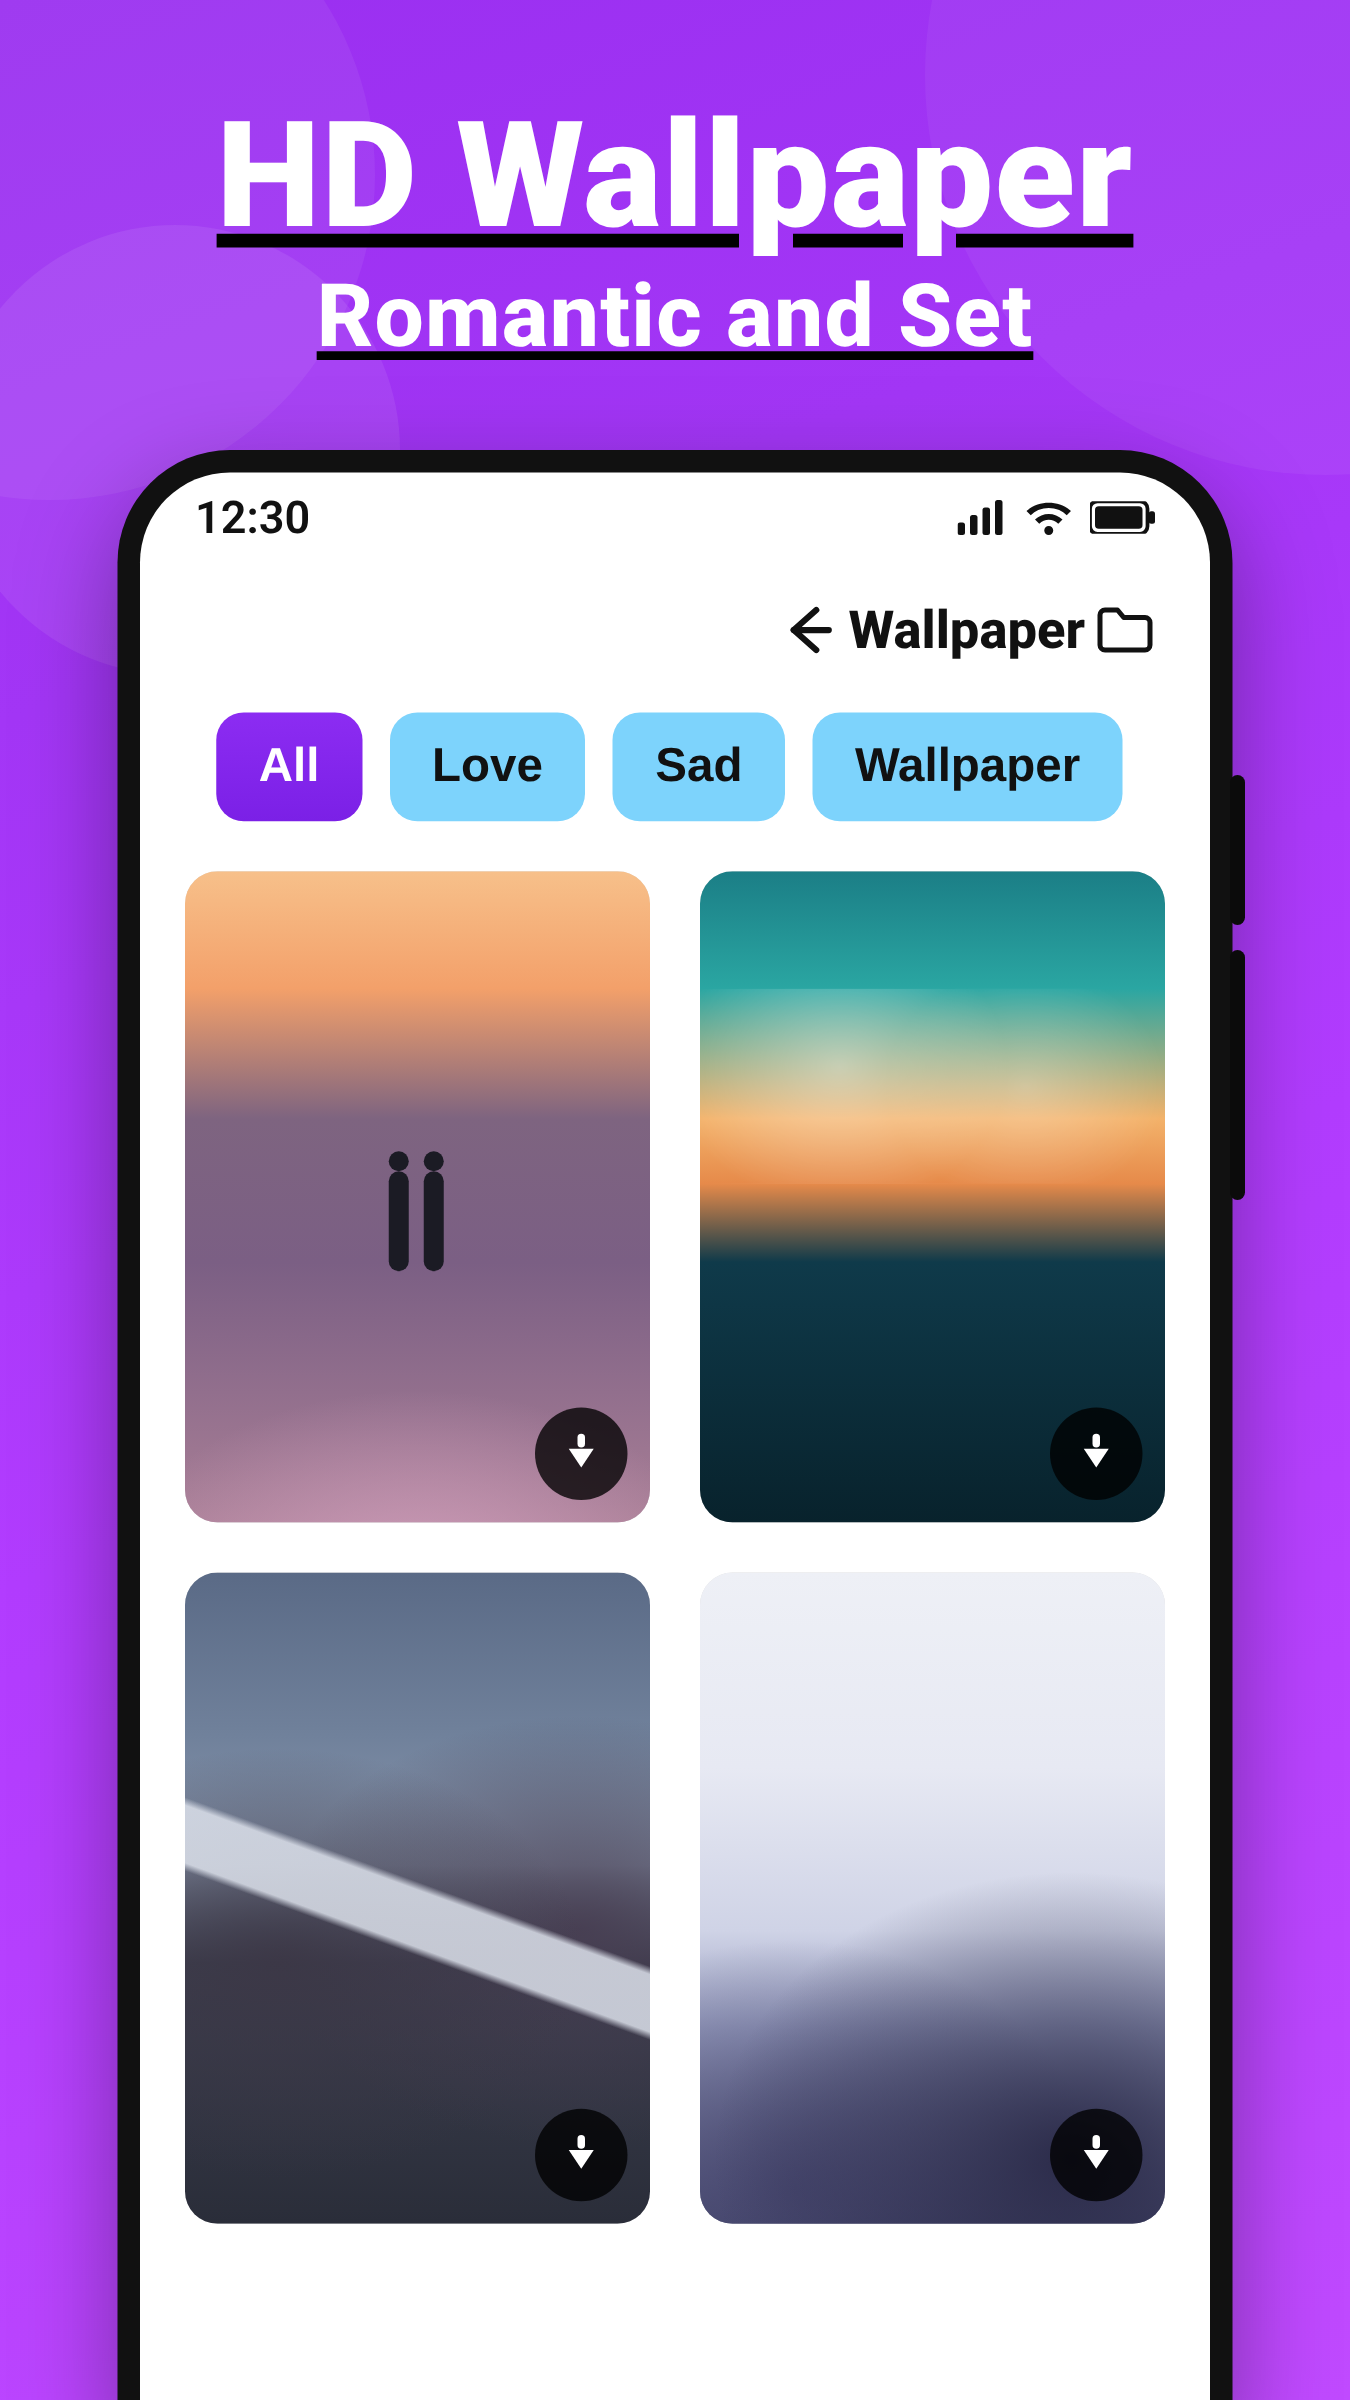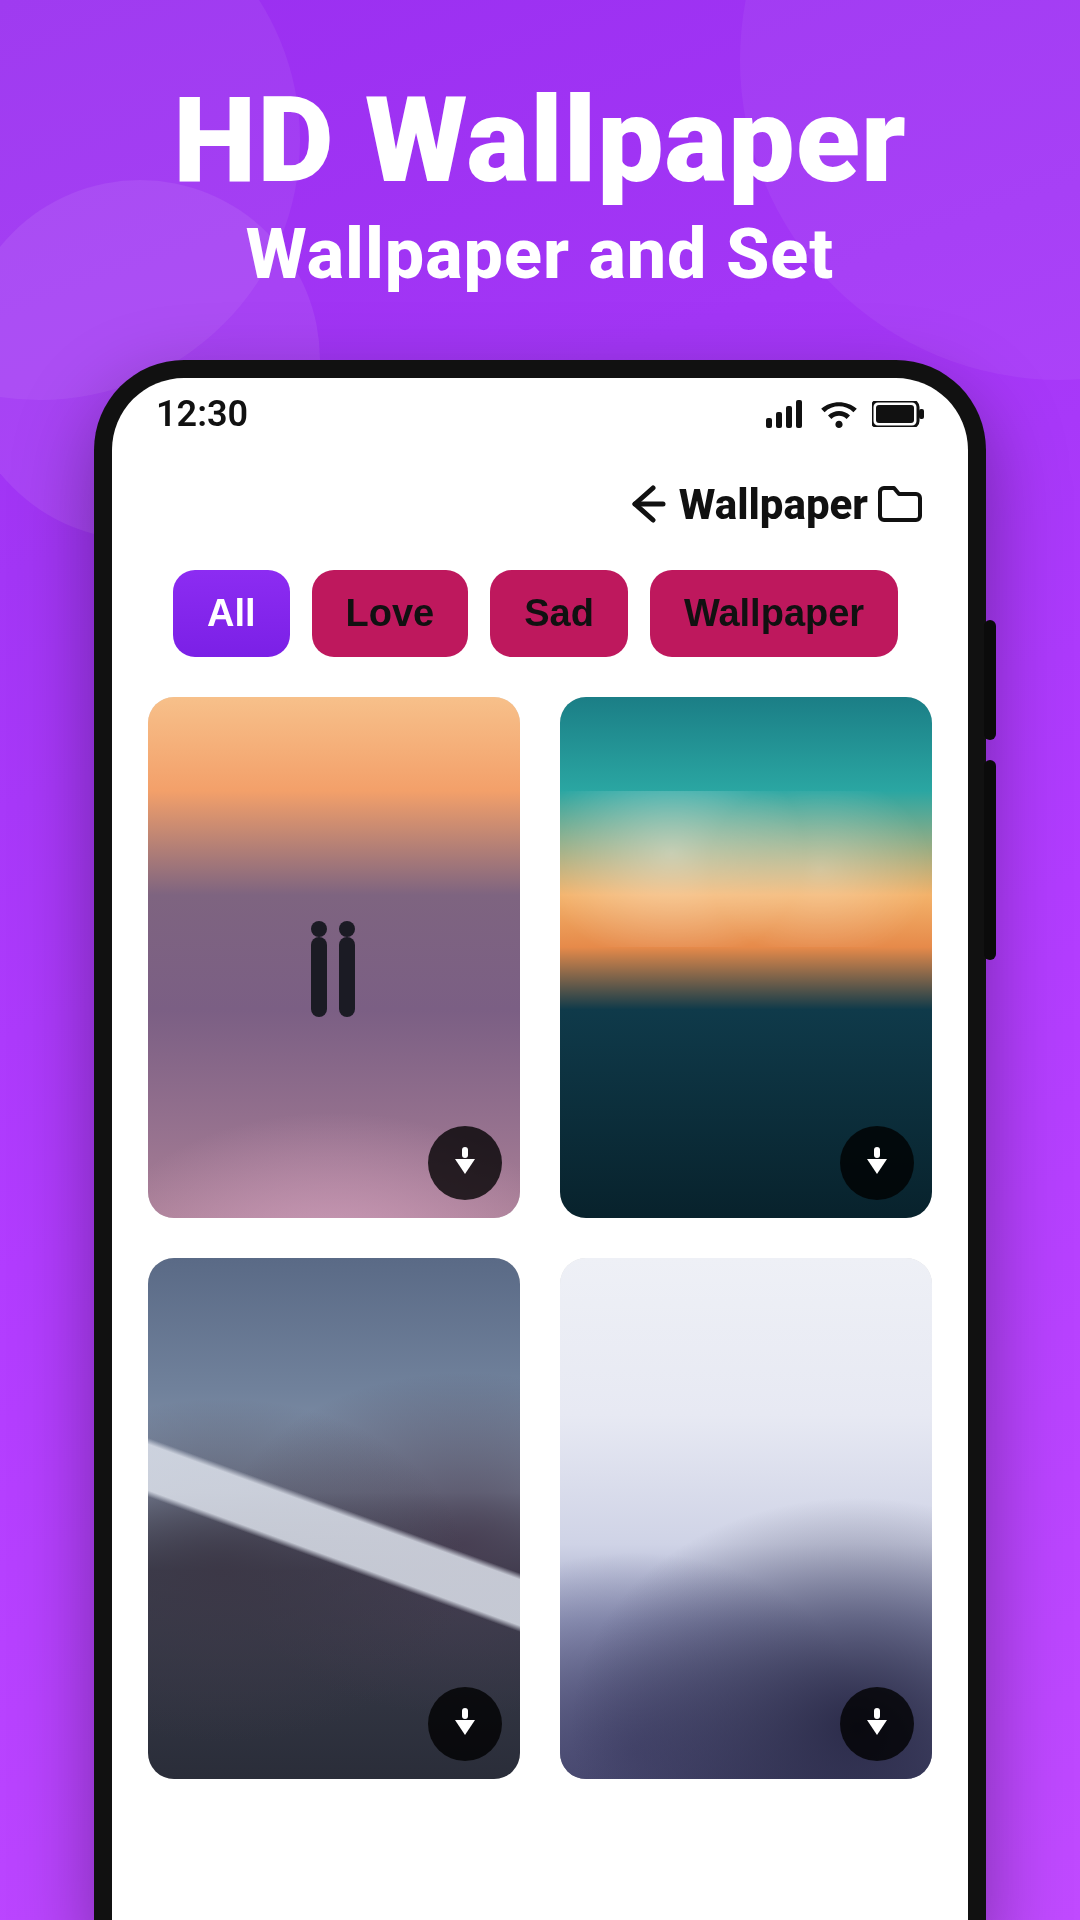--- a/index.html
+++ b/index.html
@@ -4,20 +4,21 @@
 <style>
   * { box-sizing: border-box; margin: 0; padding: 0; }
   html, body { width: 1080px; height: 1920px; overflow: hidden; font-family: -apple-system, BlinkMacSystemFont, "Segoe UI", Roboto, Helvetica, Arial, sans-serif; }
   
   .promo {
     position: relative;
     width: 1080px;
     height: 1920px;
     background: linear-gradient(160deg, #9a2ff0 0%, #a336f6 25%, #b23cff 55%, #c04aff 100%);
     overflow: hidden;
+    text-decoration: underline;
   }
   
   .circ { position: absolute; border-radius: 50%; }
   .circ.a { width: 520px; height: 520px; left: -220px; top: -120px; background: rgba(255,255,255,0.06); }
   .circ.b { width: 360px; height: 360px; left: -40px;  top: 180px; background: rgba(255,255,255,0.08); }
   .circ.c { width: 640px; height: 640px; right: -300px; top: -260px; background: rgba(255,255,255,0.05); }
 
   .promo-heading {
     position: relative;
     text-align: center;
@@ -97,21 +98,21 @@
     padding: 24px 36px 10px 36px;
     margin-left: 25px;
   }
   .chip {
     border: none;
     border-radius: 22px;
     padding: 22px 34px;
     font-size: 38px;
     font-weight: 800;
     color: #111;
-    background: #be185d;
+    background: #7dd3fc;
   }
   .chip.active { background:#8a2be2; background: linear-gradient(180deg,#8c2cf2,#7b20e6); color:#fff; }
 
   
   .grid {
     display: grid;
     grid-template-columns: 1fr 1fr;
     gap: 40px;
     padding: 30px 36px 0 36px;
   }
@@ -178,21 +179,21 @@
 </head>
 <body>
 
 <div class="promo">
   <div class="circ a"></div>
   <div class="circ b"></div>
   <div class="circ c"></div>
 
   <div class="promo-heading">
     <div class="h1">HD Wallpaper</div>
-    <div class="h2">Wallpaper and Set</div>
+    <div class="h2">Romantic and Set</div>
   </div>
 
   <div class="phone-wrap">
     <div class="phone">
       <div class="side-btn r1"></div>
       <div class="side-btn r2"></div>
       <div class="screen">
 
         <div class="statusbar">
           <span>12:30</span>

